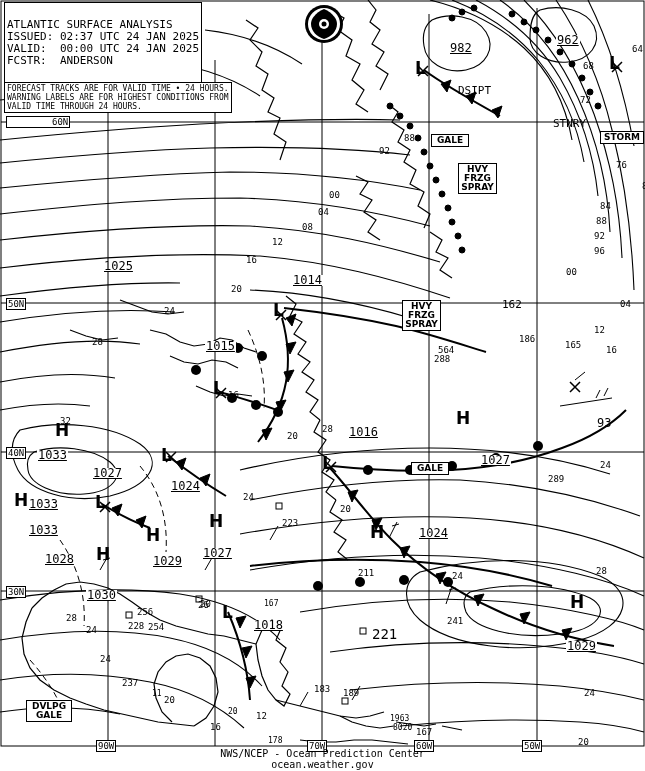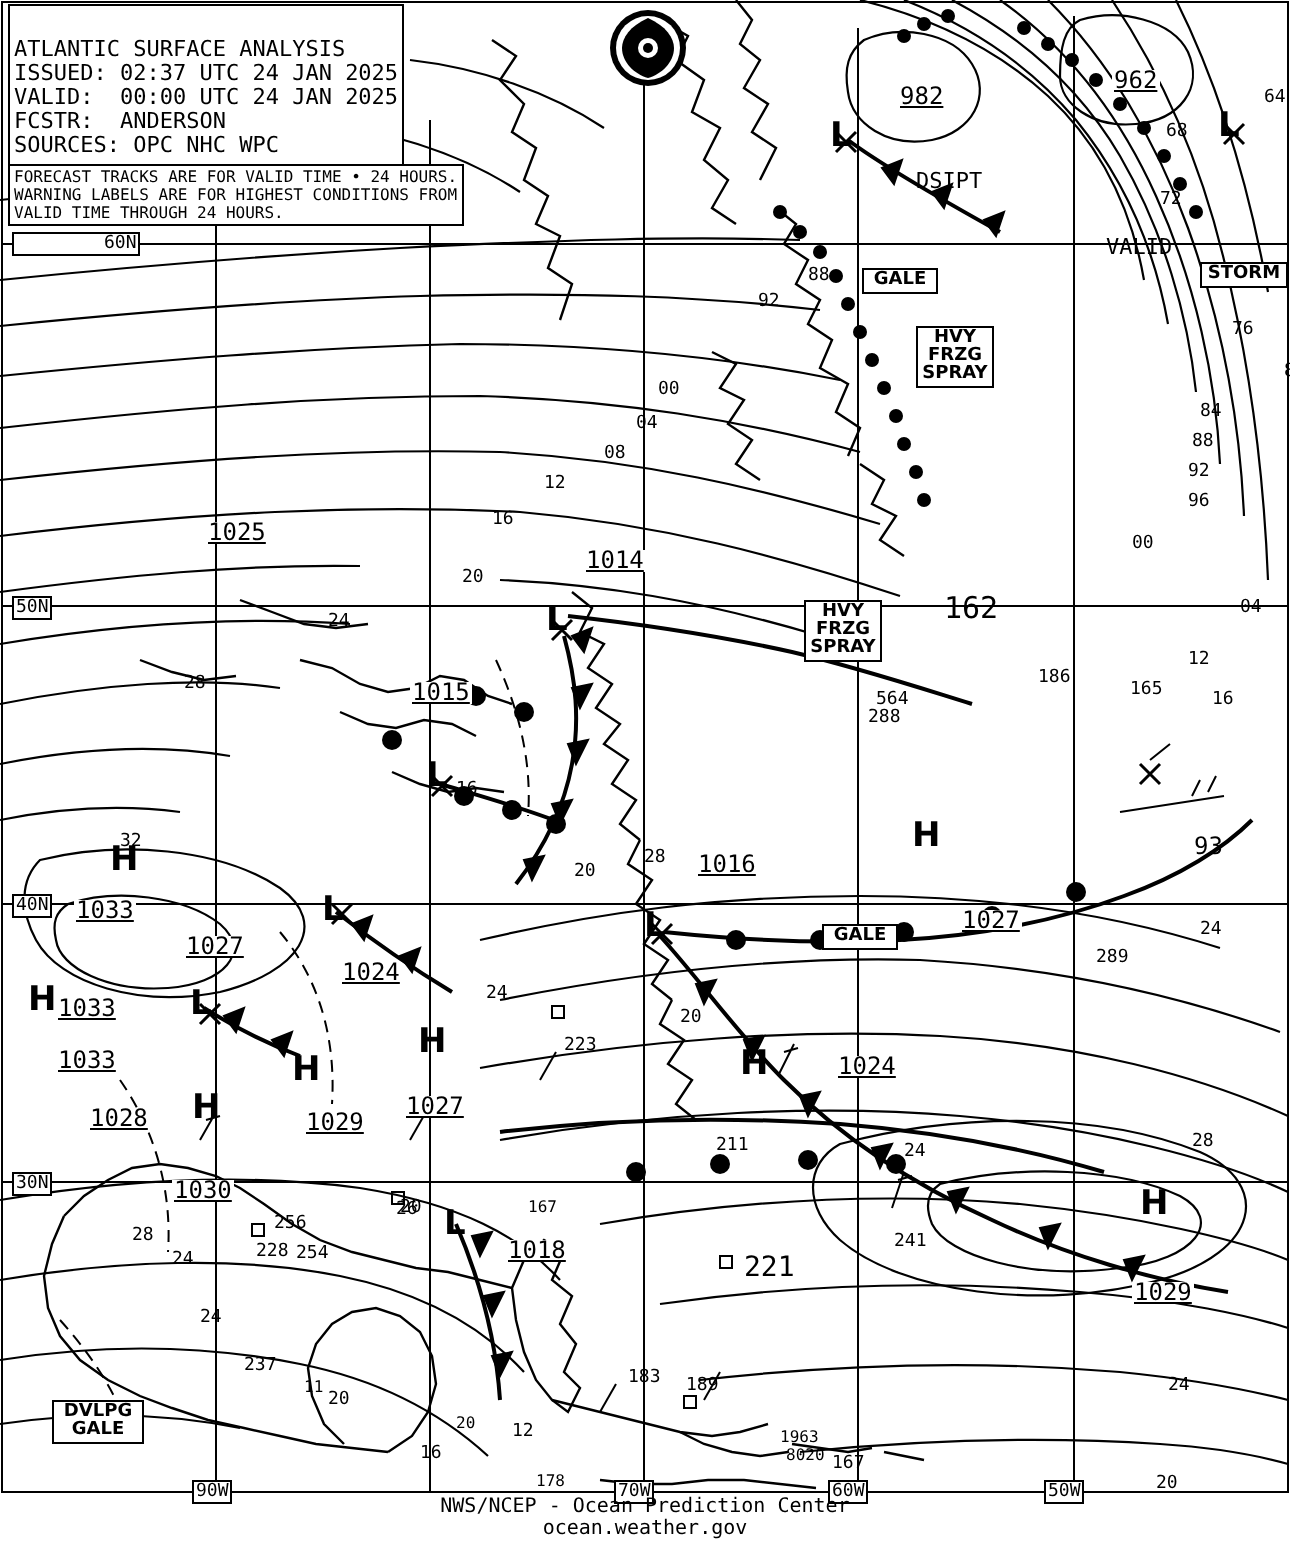--- a/index.html
+++ b/index.html
@@ -340,21 +340,20 @@
     <path d="M21 6 C30 10 34 16 34 21 C34 28 28 34 21 36 C14 34 8 28 8 21 C8 16 12 10 21 6 Z" fill="#000"></path>
     <circle cx="21" cy="21" r="5" fill="#fff"></circle>
     <circle cx="21" cy="21" r="2.5" fill="#000"></circle>
   </svg>
 
   <div class="hdr">
     <div>ATLANTIC SURFACE ANALYSIS</div>
     <div>ISSUED: 02:37 UTC 24 JAN 2025</div>
     <div>VALID:  00:00 UTC 24 JAN 2025</div>
     <div>FCSTR:  ANDERSON</div>
-    <div>SOURCES: OPC NHC WPC</div>
   </div>
 
   <div class="note">
     <div>FORECAST TRACKS ARE FOR VALID TIME • 24 HOURS.</div>
     <div>WARNING LABELS ARE FOR HIGHEST CONDITIONS FROM</div>
     <div>VALID TIME THROUGH 24 HOURS.</div>
   </div>
 
   <div id="grid-labels">
       <div class="gridlbl" style="left: 6px; top: 116px; padding-left: 45px;">60N</div>
@@ -414,21 +413,21 @@
       <div class="boxlbl" style="left: 600px; top: 131px; width: 38px;">STORM</div>
       <div class="boxlbl" style="left: 402px; top: 300px; width: 33px;">HVY
 FRZG
 SPRAY</div>
       <div class="boxlbl" style="left: 411px; top: 462px; width: 32px;">GALE</div>
       <div class="boxlbl" style="left: 26px; top: 700px; width: 40px;">DVLPG
 GALE</div>
     </div>
   <div id="text-labels">
       <div class="lbl sta" style="left: 458px; top: 85px; font-size: 11px;">DSIPT</div>
-      <div class="lbl sta" style="left: 553px; top: 118px; font-size: 11px;">VALID</div>
+      <div class="lbl sta" style="left: 553px; top: 118px; font-size: 11px;">STNRY</div>
       <div class="lbl sta" style="left: 597px; top: 418px; font-size: 12px;">93</div>
       <div class="lbl sta" style="left: 632px; top: 44px; font-size: 9px;">64</div>
       <div class="lbl sta" style="left: 583px; top: 61px; font-size: 9px;">68</div>
       <div class="lbl sta" style="left: 580px; top: 95px; font-size: 9px;">72</div>
       <div class="lbl sta" style="left: 616px; top: 160px; font-size: 9px;">76</div>
       <div class="lbl sta" style="left: 606px; top: 181px; font-size: 9px; padding-left: 36px;">80</div>
       <div class="lbl sta" style="left: 600px; top: 201px; font-size: 9px;">84</div>
       <div class="lbl sta" style="left: 596px; top: 216px; font-size: 9px;">88</div>
       <div class="lbl sta" style="left: 594px; top: 231px; font-size: 9px;">92</div>
       <div class="lbl sta" style="left: 594px; top: 246px; font-size: 9px;">96</div>
@@ -465,21 +464,21 @@
       <div class="lbl sta" style="left: 122px; top: 678px; font-size: 9px;">237</div>
       <div class="lbl sta" style="left: 137px; top: 607px; font-size: 9px;">256</div>
       <div class="lbl sta" style="left: 128px; top: 621px; font-size: 9px;">228</div>
       <div class="lbl sta" style="left: 148px; top: 622px; font-size: 9px;">254</div>
       <div class="lbl sta" style="left: 282px; top: 518px; font-size: 9px;">223</div>
       <div class="lbl sta" style="left: 358px; top: 568px; font-size: 9px;">211</div>
       <div class="lbl sta" style="left: 372px; top: 629px; font-size: 14px;">221</div>
       <div class="lbl sta" style="left: 447px; top: 616px; font-size: 9px;">241</div>
       <div class="lbl sta" style="left: 548px; top: 474px; font-size: 9px;">289</div>
       <div class="lbl sta" style="left: 519px; top: 334px; font-size: 9px;">186</div>
-      <div class="lbl sta" style="left: 472px; top: 299px; font-size: 15px;">162</div>
+      <div class="lbl sta" style="left: 502px; top: 299px; font-size: 11px;">162</div>
       <div class="lbl sta" style="left: 438px; top: 345px; font-size: 9px;">564</div>
       <div class="lbl sta" style="left: 434px; top: 354px; font-size: 9px;">288</div>
       <div class="lbl sta" style="left: 565px; top: 340px; font-size: 9px;">165</div>
       <div class="lbl sta" style="left: 343px; top: 688px; font-size: 9px;">189</div>
       <div class="lbl sta" style="left: 314px; top: 684px; font-size: 9px;">183</div>
       <div class="lbl sta" style="left: 416px; top: 727px; font-size: 9px;">167</div>
       <div class="lbl sta" style="left: 390px; top: 713px; font-size: 8px;">1963</div>
       <div class="lbl sta" style="left: 393px; top: 722px; font-size: 8px;">8020</div>
       <div class="lbl sta" style="left: 268px; top: 735px; font-size: 8px;">178</div>
       <div class="lbl sta" style="left: 264px; top: 598px; font-size: 8px;">167</div>

